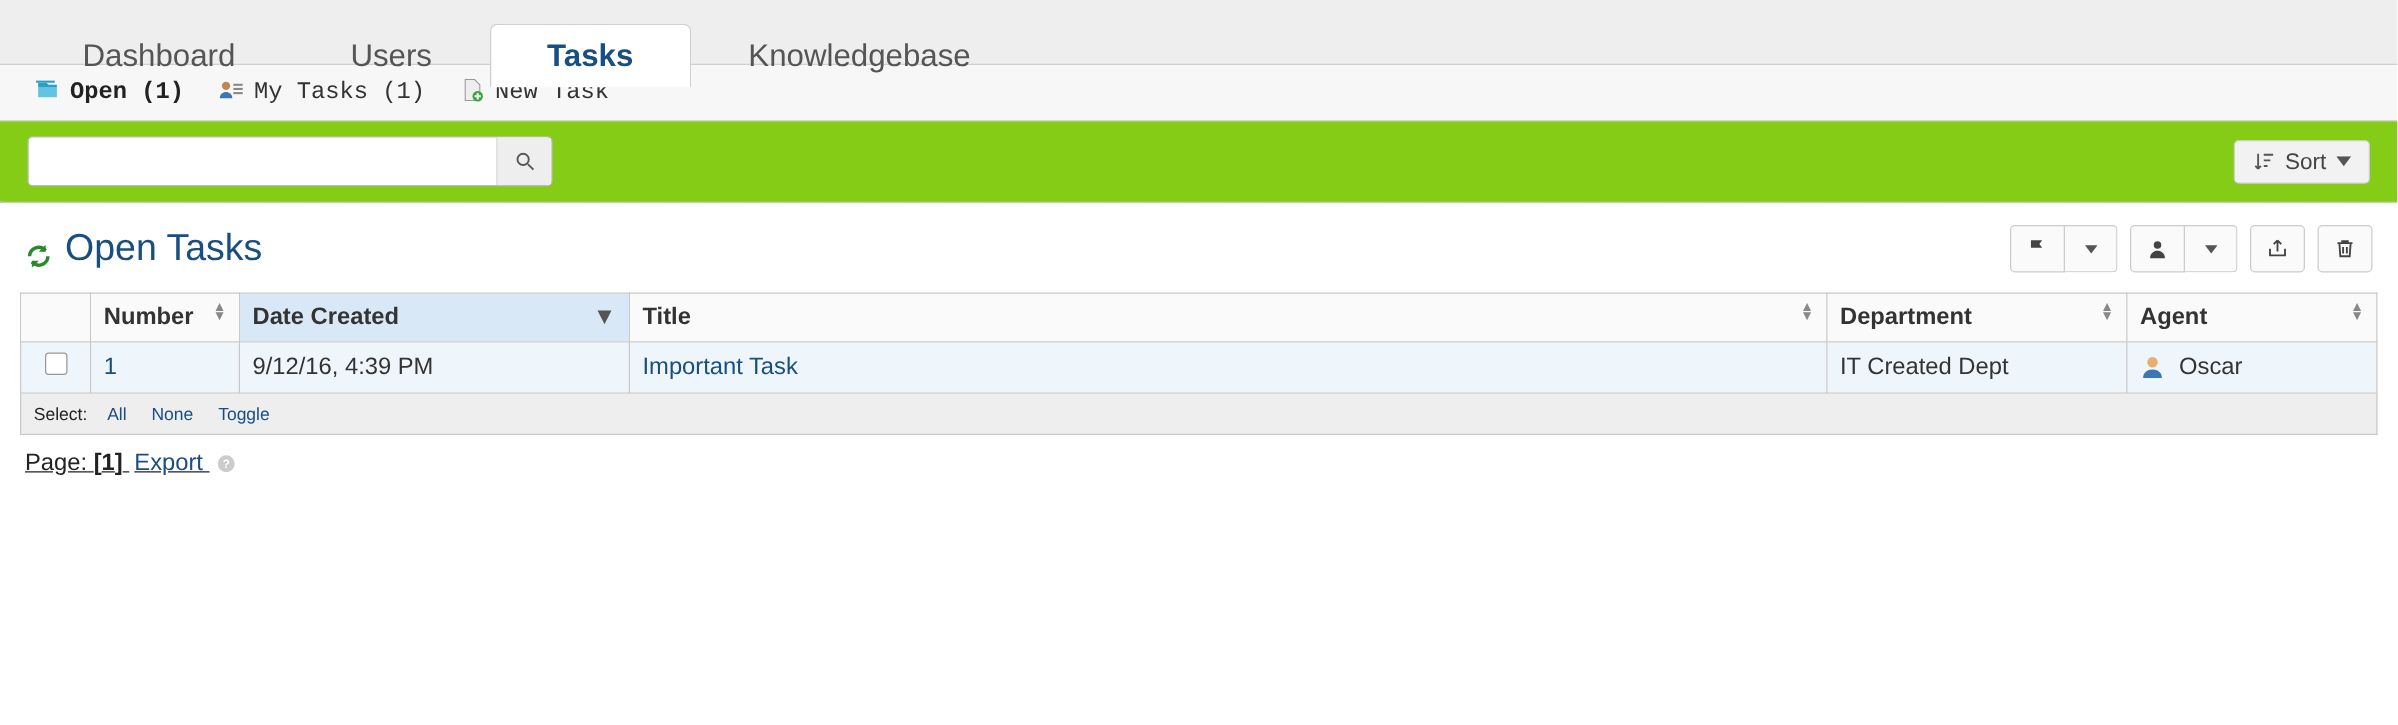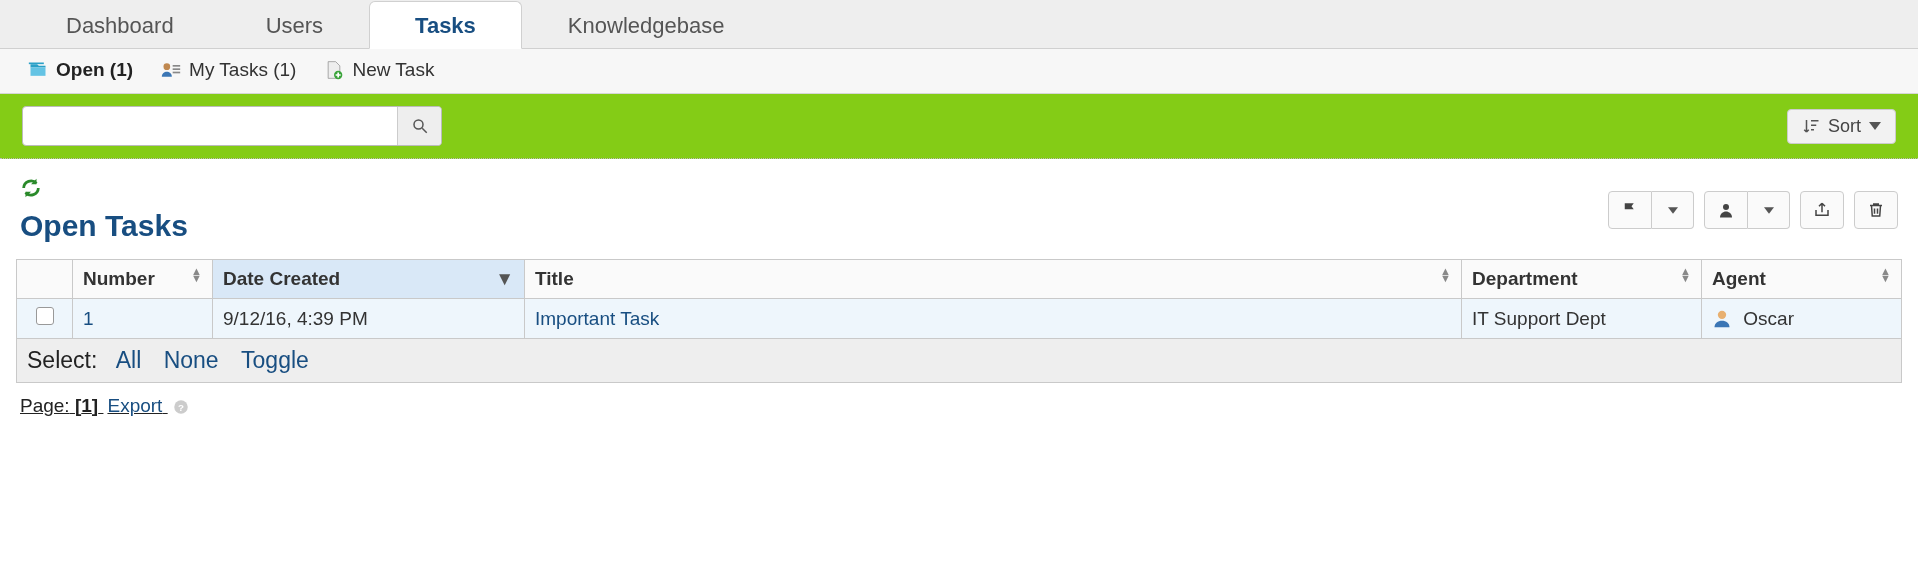--- a/index.html
+++ b/index.html
@@ -12,50 +12,50 @@
   }
   .tabs {
     display: flex;
     background: #eeeeee;
     border-bottom: 1px solid #d0d0d0;
     padding: 0 20px;
   }
   .tab {
     padding: 11px 45px 9px;
     color: #555;
-    font-size: 22px;
+    font-size: 25px;
     cursor: pointer;
     border: 1px solid transparent;
     border-bottom: none;
     position: relative;
-    top: 1px;
+    top: 19px;
   }
   .tab.active {
     background: #fff;
     border: 1px solid #d0d0d0;
     border-bottom: 1px solid #fff;
     border-radius: 6px 6px 0 0;
     color: #184e81;
     font-weight: 700;
   }
   .subnav {
     display: flex;
     align-items: center;
     gap: 28px;
     padding: 10px 28px 12px;
     background: #f7f7f7;
     border-bottom: 1px solid #d6d6d6;
   }
   .subnav-item {
     display: inline-flex;
-    align-items: center;
     gap: 8px;
     color: #333;
     font-size: 19px;
     cursor: pointer;
+    font-family: Liberation Mono, monospace;
   }
   .subnav-item.active { font-weight: 700; color:#222; }
   .subnav-item svg { width: 20px; height: 20px; }
   .search-row {
     display: flex;
     align-items: center;
     padding: 12px 22px;
     border-bottom: 1px dotted #bbb;
     background: #84cc16;
   }
@@ -97,26 +97,25 @@
     color: #444;
     cursor: pointer;
   }
   .title-row {
     display: flex;
     align-items: center;
     padding: 18px 20px 10px;
   }
   .page-title {
     display: inline-flex;
-    align-items: flex-start;
+    align-items: flex-end;
     gap: 10px;
     color: #184e81;
     font-size: 30px;
-    font-weight: 700;
-    flex-direction: column;
+    font-weight: 400;
   }
   .title-actions {
     margin-left: auto;
     display: flex;
     gap: 10px;
   }
   .btn-group { display:flex; }
   .icon-btn {
     border: 1px solid #ccc;
     background: #fafafa;
@@ -163,21 +162,21 @@
     color: #555;
   }
   table.tasks tbody tr { background: #eef6fc; }
   .link { color: #184e81; cursor: pointer; }
   .select-row {
     margin: 0 16px;
     padding: 8px 10px;
     border: 1px solid #c9c9c9;
     border-top: none;
     background: #eeeeee;
-    font-size: 23px;
+    font-size: 14px;
   }
   .select-row .lbl { color:#222; margin-right:4px; }
   .select-row a { color: #184e81; text-decoration:none; margin: 0 8px; cursor:pointer; }
   .pager {
     padding: 12px 20px;
     font-size: 19px;
     color:#222;
     text-decoration:underline;
   }
   .pager .link { margin-left:4px; }
@@ -319,21 +318,21 @@
           </svg>
         </span>
     </button>
   </div>
 </div>
 
 <table class="tasks">
   <thead>
     <tr>
       <th style="width:56px"></th>
-      <th style="width:140px">
+      <th style="width:119px">
         <span>Number</span>
         <span class="sort-icons">▲<br>▼</span>
       </th>
       <th class="sorted" style="width:312px">
         <span>Date Created</span>
         <span class="caret-down-th">▼</span>
       </th>
       <th>
         <span>Title</span>
         <span class="sort-icons">▲<br>▼</span>
@@ -347,21 +346,21 @@
         <span class="sort-icons">▲<br>▼</span>
       </th>
     </tr>
   </thead>
   <tbody>
     <tr>
       <td style="text-align:center"><span class="checkbox"></span></td>
       <td><span class="link">1</span></td>
       <td><span>9/12/16, 4:39 PM</span></td>
       <td><span class="link">Important Task</span></td>
-      <td><span>IT Support Dept</span></td>
+      <td><span>IT Created Dept</span></td>
       <td>
         <span style="display:inline-block;vertical-align:middle;margin-right:6px">
           <svg viewBox="0 0 24 24" width="20" height="20">
               <circle cx="12" cy="7" r="5" fill="#e8b070"></circle>
               <path fill="#3b76b5" d="M3 22c0-5 4-8 9-8s9 3 9 8z"></path>
             </svg>
         </span>
         <span>Oscar</span>
       </td>
     </tr>

